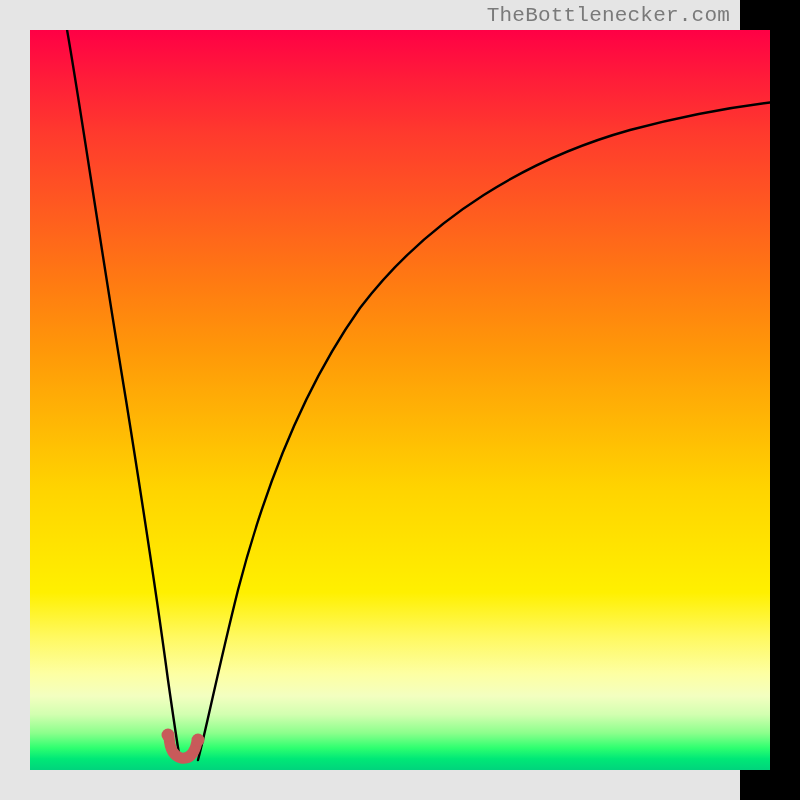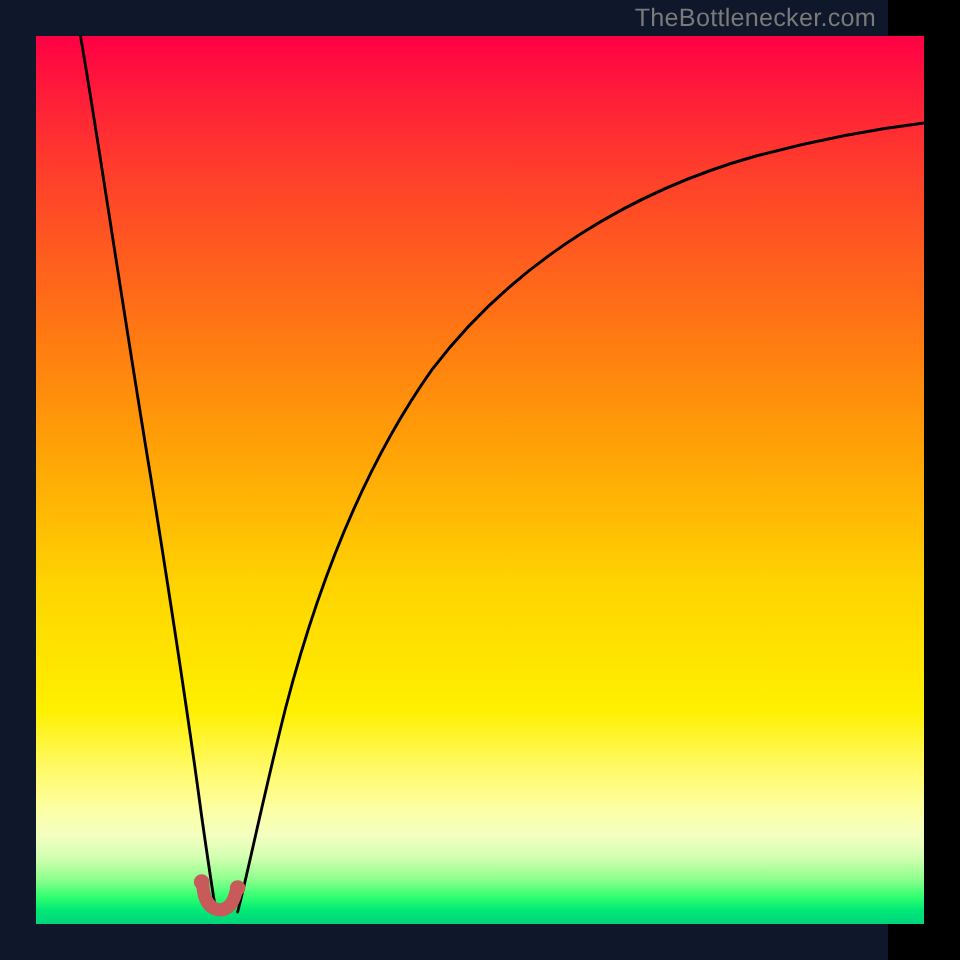--- a/index.html
+++ b/index.html
@@ -8,21 +8,22 @@
     width: 800px;
     height: 800px;
     background: #000;
     overflow: hidden;
     font-family: Arial, Helvetica, sans-serif;
   }
   .stage {
     position: relative;
     width: 740px;
     height: 800px;
-    background: #0f172a;
+    background: #e5e5e5;
+    font-family: Liberation Mono, monospace;
   }
   .plot {
     position: absolute;
     left: 30px;
     top: 30px;
     width: 740px;
     height: 740px;
     overflow: hidden;
   }
   

